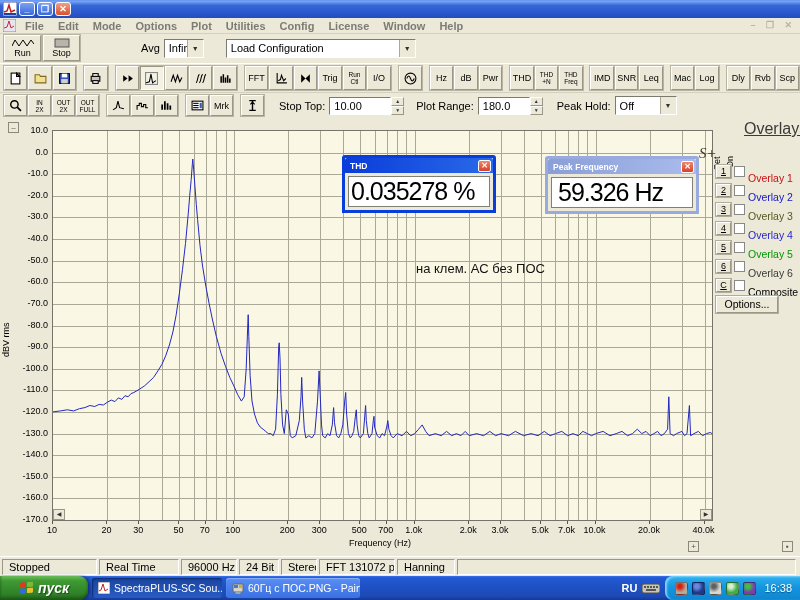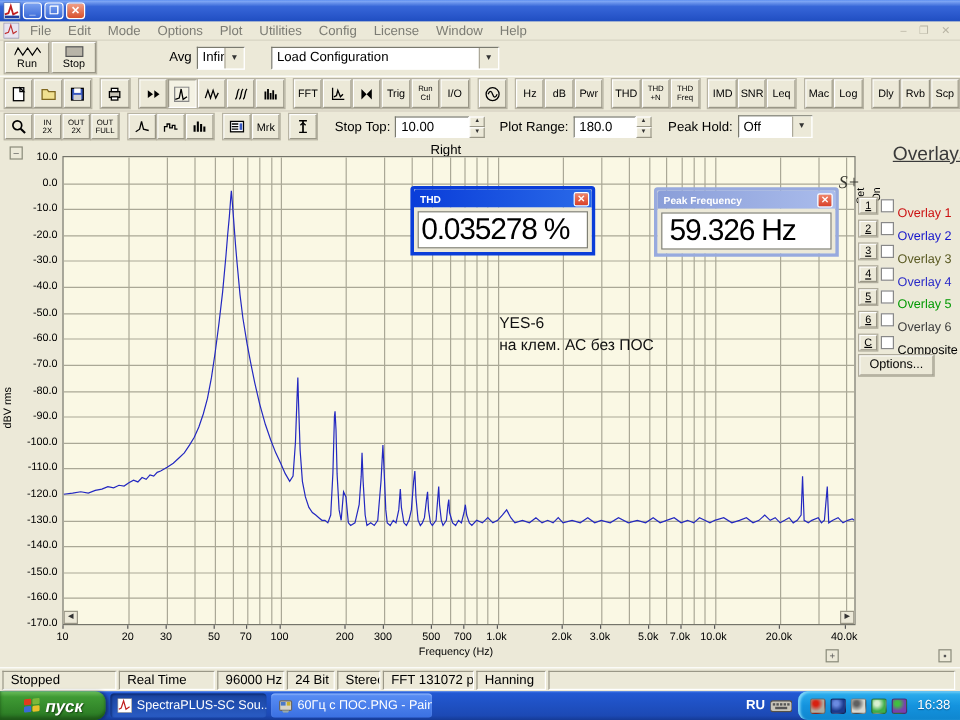--- a/index.html
+++ b/index.html
@@ -11,21 +11,21 @@
     background:linear-gradient(180deg,#5c8ef0 0%,#7ea6f4 6%,#3767d8 30%,#2a58cc 70%,#1f4ec0 100%);
     display:flex; align-items:center; padding:0 3px; }
   #titlebar .ttext { color:#fff; font-weight:bold; font-size:11px; text-shadow:1px 1px 1px #1a3a8a; flex:1; margin-left:4px; white-space:nowrap; overflow:hidden;}
   .winbtn { width:16px; height:14px; margin-left:2px; border-radius:3px; border:1px solid #fff;
     color:#fff; font-size:9px; line-height:12px; text-align:center; font-weight:bold;
     background:linear-gradient(180deg,#7ba1f0,#3a6ad8); }
   .winbtn.close { background:linear-gradient(180deg,#f0a088,#d8502c); }
 
   
   #menubar { position:absolute; left:0; top:18px; width:800px; height:16px; background:#ece9d8;
-    display:flex; align-items:center; border-bottom:1px solid #d4d0c0; }
+    display:flex; align-items:center; border-bottom:1px solid #d4d0c0;font-weight:bold; }
   .menu-item { color:#7c7c74; font-size:11px; padding:0 7px; }
   #mdi-icon { width:13px; height:13px; margin:0 2px 0 3px; }
   #mdi-btns { position:absolute; right:4px; top:2px; color:#b8b4a4; font-size:9px; letter-spacing:4px; }
 
   
   .toolbar { position:absolute; left:0; width:800px; background:#ece9d8; display:flex; align-items:center; }
   #tb1 { top:34px; height:28px; }
   #tb2 { top:63px; height:29px; border-top:1px solid #fff; }
   #tb3 { top:92px; height:26px; border-top:1px solid #d4d0c0; }
   .tbtn { background:#ece9d8; border:1px solid; border-color:#fff #9a9787 #9a9787 #fff; outline:1px solid #b8b4a4;
@@ -390,21 +390,20 @@
       </span>
     <span class="lbl" style="margin-left:14px">Peak Hold:</span>
     <div class="combo" style="width:62px">
       <span class="cval">Off</span>
       <span class="carr">▼</span>
     </div>
   </div>
 
   <div id="plotregion">
     <div id="plot-min">–</div>
-    <div id="plot-title">Right</div>
     <span id="ylabel">dBV rms</span>
     <div id="plot-area">
       <svg id="plot-svg" width="659" height="389">
           <line x1="54.5" y1="0" x2="54.5" y2="389" stroke="#aaa896" stroke-width="1"></line>
           <line x1="86.5" y1="0" x2="86.5" y2="389" stroke="#aaa896" stroke-width="1"></line>
           <line x1="109.5" y1="0" x2="109.5" y2="389" stroke="#aaa896" stroke-width="1"></line>
           <line x1="126.5" y1="0" x2="126.5" y2="389" stroke="#aaa896" stroke-width="1"></line>
           <line x1="141.5" y1="0" x2="141.5" y2="389" stroke="#aaa896" stroke-width="1"></line>
           <line x1="153.5" y1="0" x2="153.5" y2="389" stroke="#aaa896" stroke-width="1"></line>
           <line x1="163.5" y1="0" x2="163.5" y2="389" stroke="#aaa896" stroke-width="1"></line>
@@ -445,21 +444,20 @@
           <line x1="0" y1="259.5" x2="659" y2="259.5" stroke="#aaa896" stroke-width="1"></line>
           <line x1="0" y1="281.5" x2="659" y2="281.5" stroke="#aaa896" stroke-width="1"></line>
           <line x1="0" y1="303.5" x2="659" y2="303.5" stroke="#aaa896" stroke-width="1"></line>
           <line x1="0" y1="324.5" x2="659" y2="324.5" stroke="#aaa896" stroke-width="1"></line>
           <line x1="0" y1="346.5" x2="659" y2="346.5" stroke="#aaa896" stroke-width="1"></line>
           <line x1="0" y1="367.5" x2="659" y2="367.5" stroke="#aaa896" stroke-width="1"></line>
           <path d="M0.0,280.9 L7.5,279.9 L14.3,278.8 L20.6,279.9 L26.4,277.7 L31.9,276.6 L36.9,274.5 L41.7,275.5 L46.2,273.4 L50.4,274.0 L54.4,271.2 L58.3,269.1 L61.9,270.6 L65.4,266.9 L68.8,268.4 L72.0,264.7 L75.1,265.8 L78.0,262.6 L80.9,261.5 L86.3,258.3 L91.4,255.0 L96.1,250.7 L100.6,246.4 L104.9,239.9 L108.9,233.4 L112.7,224.8 L116.4,214.0 L119.9,201.0 L123.2,183.7 L126.4,162.1 L129.5,138.3 L132.5,112.4 L135.3,82.1 L136.7,64.8 L138.1,49.7 L139.4,32.4 L139.8,28.1 L140.7,38.9 L142.0,56.2 L143.3,73.5 L144.6,88.6 L147.0,114.5 L149.4,134.0 L152.9,155.6 L156.2,172.9 L159.3,188.0 L163.3,205.3 L168.1,222.6 L172.6,235.6 L176.8,246.4 L180.9,255.0 L184.7,263.7 L188.4,270.1 L191.2,265.8 L193.2,237.7 L194.5,201.0 L195.2,183.7 L195.8,205.3 L197.1,244.2 L199.0,270.1 L201.5,283.1 L204.4,291.8 L207.3,296.1 L210.1,298.2 L212.7,300.4 L215.3,302.6 L217.8,302.6 L220.2,304.7 L222.6,298.2 L224.4,263.7 L225.7,216.1 L226.2,211.8 L227.0,226.9 L227.9,263.7 L229.6,293.9 L231.3,302.6 L233.3,278.8 L235.3,283.1 L237.3,304.7 L239.2,306.9 L242.8,304.7 L246.3,289.6 L248.0,265.8 L248.7,246.4 L249.6,270.1 L251.3,298.2 L252.8,306.9 L255.9,304.7 L258.9,306.9 L261.8,302.6 L264.5,270.1 L266.1,239.9 L267.2,263.7 L268.5,293.9 L269.7,304.7 L272.2,306.9 L274.7,302.6 L277.0,304.7 L279.3,293.9 L280.6,276.6 L281.5,291.8 L283.6,304.7 L285.7,306.9 L287.8,302.6 L289.8,293.9 L291.7,270.1 L292.7,261.5 L293.6,283.1 L295.4,302.6 L297.3,306.9 L299.0,304.7 L300.7,300.4 L302.4,285.3 L303.3,278.8 L304.1,293.9 L305.7,304.7 L307.3,306.9 L310.4,302.6 L311.9,283.1 L312.6,274.5 L313.3,289.6 L314.8,302.6 L316.2,306.9 L319.0,302.6 L320.3,289.6 L321.0,285.3 L321.6,296.1 L324.2,304.7 L326.7,306.9 L329.1,302.6 L331.5,304.7 L333.7,296.1 L334.8,289.6 L335.9,298.2 L338.1,304.7 L340.2,306.9 L344.2,302.6 L349.0,304.7 L353.5,300.4 L357.7,304.7 L361.7,302.6 L365.6,298.2 L369.2,293.9 L372.7,300.4 L376.1,304.7 L382.4,302.6 L388.2,304.7 L393.6,300.4 L398.7,304.7 L403.4,302.6 L407.9,304.7 L412.2,300.4 L416.2,304.7 L423.7,302.6 L430.5,304.7 L436.8,300.4 L442.6,304.7 L448.0,302.6 L455.5,304.7 L462.4,300.4 L470.6,304.7 L478.1,302.6 L485.0,304.7 L491.3,300.4 L497.1,304.7 L502.5,302.6 L508.8,300.4 L514.6,304.7 L520.0,302.6 L525.1,304.7 L529.9,300.4 L534.3,302.6 L538.6,304.7 L542.6,302.6 L550.1,300.4 L556.9,304.7 L563.2,302.6 L569.0,300.4 L574.5,304.7 L579.5,302.6 L584.3,298.2 L588.8,302.6 L593.0,300.4 L597.1,304.7 L600.9,302.6 L604.6,300.4 L608.0,304.7 L611.4,302.6 L614.6,298.2 L615.8,265.8 L617.1,302.6 L620.6,304.7 L623.5,302.6 L628.9,300.4 L631.5,304.7 L634.0,302.6 L636.4,274.5 L637.6,304.7 L641.0,302.6 L645.4,300.4 L649.5,304.7 L653.5,302.6 L657.2,301.5 L659.0,302.6 " fill="none" stroke="#2328c0" stroke-width="1"></path>
         </svg>
       <div id="splus">S+</div>
       <div id="annotation">
-        <div>YES-6</div>
         <div>на клем. АС без ПОС</div>
       </div>
       <div class="panarrow" style="left:0;bottom:0">◀</div>
       <div class="panarrow" style="right:0;bottom:0">▶</div>
     </div>
     <div id="yticks">
         <div class="ylab" style="left: 4px; top: 7px;">10.0</div>
         <div class="ylab" style="left: 4px; top: 28.6111px;">0.0</div>
         <div class="ylab" style="left: 4px; top: 50.2222px;">-10.0</div>
         <div class="ylab" style="left: 4px; top: 71.8333px;">-20.0</div>

